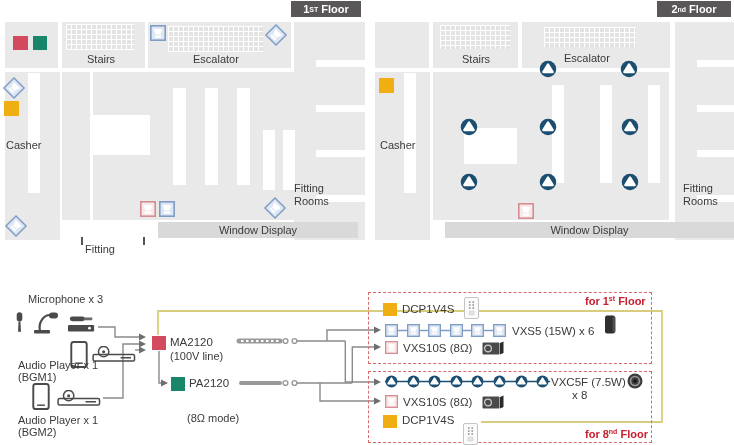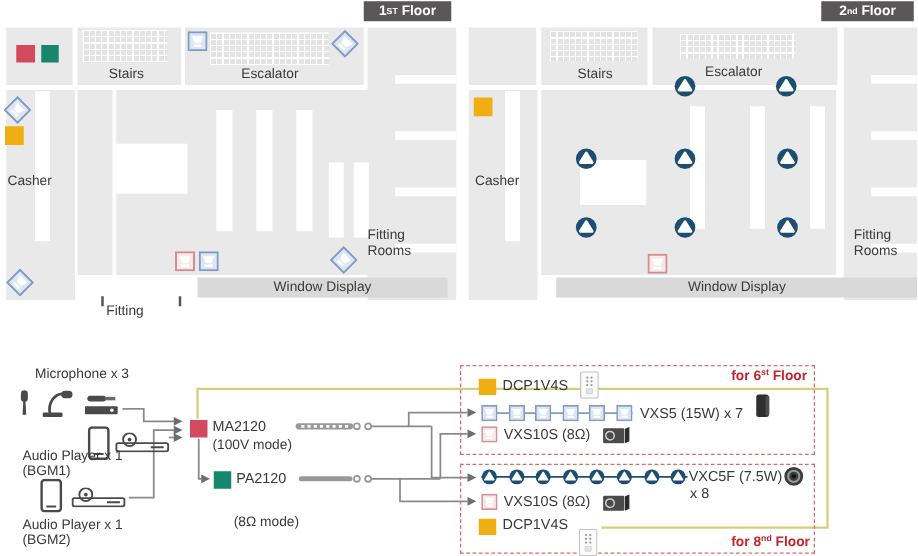--- a/index.html
+++ b/index.html
@@ -306,28 +306,28 @@
           <line x1="30" y1="12.5" x2="41" y2="12.5" stroke="#4a4a4a" stroke-width="1.6"></line>
         </svg>
       </div>
     <div class="dtext" style="left:18px;top:414px;">Audio Player x 1</div>
     <div class="dtext" style="left:18px;top:426px;">(BGM2)</div>
   </div>
 
   <div>
     <div class="sqm" style="left:152px;top:336px;width:14px;height:14px;background:#d34a5e;"></div>
     <div class="dtext dname" style="left:170px;top:336px;">MA2120</div>
-    <div class="dtext" style="left:170px;top:350px;">(100V mode)</div>
+    <div class="dtext" style="left:170px;top:350px;">(100V line)</div>
     <div class="sqm" style="left:171px;top:377px;width:14px;height:14px;background:#17866b;"></div>
     <div class="dtext dname" style="left:189px;top:377px;">PA2120</div>
     <div class="dtext" style="left:187px;top:412px;">(8Ω mode)</div>
   </div>
 
   <div class="zone" style="left:368px;top:292px;width:282px;height:70px;"></div>
-  <div class="ztitle" style="left:585px;top:295px;"><span>for 6</span><sup>st</sup><span> Floor</span></div>
+  <div class="ztitle" style="left:585px;top:295px;"><span>for 1</span><sup>st</sup><span> Floor</span></div>
   <div class="sqm" style="left:383px;top:303px;width:14px;height:13px;background:#efaf13;"></div>
   <div class="dtext dname" style="left:402px;top:303px;">DCP1V4S</div>
   <div class="icon" style="left:464px;top:297px;">
       <svg width="15" height="22" viewBox="0 0 15 22">
         <rect x="0.5" y="0.5" width="14" height="21" rx="1.5" fill="#fbfbfb" stroke="#c4c4c4"></rect>
         <circle cx="5.8" cy="5" r="0.9" fill="#9a9a9a"></circle>
         <circle cx="9.2" cy="5" r="0.9" fill="#9a9a9a"></circle>
         <circle cx="5.8" cy="8" r="0.9" fill="#9a9a9a"></circle>
         <circle cx="9.2" cy="8" r="0.9" fill="#9a9a9a"></circle>
         <circle cx="5.8" cy="11" r="0.9" fill="#9a9a9a"></circle>
@@ -372,21 +372,21 @@
         </svg>
       </span>
       <span>
         <svg viewBox="0 0 20 20">
           <rect x="1" y="1" width="18" height="18" fill="#dde6f2" stroke="#7f9cc4" stroke-width="2"></rect>
           <path d="M4.5 5 L15.5 5 L13 12 L7 12 Z" fill="#fff"></path>
           <rect x="6" y="13.2" width="8" height="2.6" fill="#fff"></rect>
         </svg>
       </span>
     </div>
-  <div class="dtext dname" style="left:512px;top:325px;">VXS5 (15W) x 7</div>
+  <div class="dtext dname" style="left:512px;top:325px;">VXS5 (15W) x 6</div>
   <div class="icon" style="left:604px;top:315px;">
       <svg width="13" height="19" viewBox="0 0 13 19">
         <rect x="1" y="0.5" width="10" height="18" rx="2" fill="#2f2f2f"></rect>
         <rect x="8.5" y="1.5" width="3" height="16" rx="1.5" fill="#4e4e4e"></rect>
       </svg>
     </div>
   <div class="icon" style="left:385px;top:341px;width:13px;height:13px;">
       <svg width="13" height="13" viewBox="0 0 20 20">
         <rect x="1" y="1" width="18" height="18" fill="#f8e9e9" stroke="#d58d93" stroke-width="2"></rect>
         <path d="M4.5 5 L15.5 5 L13 12 L7 12 Z" fill="#fff"></path>
@@ -448,21 +448,21 @@
         </svg>
       </span>
       <span>
         <svg viewBox="0 0 20 20">
           <circle cx="10" cy="10" r="9.2" fill="#1b4e70"></circle>
           <path d="M10 4.8 L15.3 13.4 L4.7 13.4 Z" fill="#fff" stroke="#fff" stroke-width="2.4" stroke-linejoin="round"></path>
         </svg>
       </span>
     </div>
   <div class="dtext dname" style="left:551px;top:376px;">VXC5F (7.5W)</div>
-  <div class="dtext dname" style="left:552px;top:389px;">x 8</div>
+  <div class="dtext dname" style="left:572px;top:389px;">x 8</div>
   <div class="icon" style="left:627px;top:373px;">
       <svg width="16" height="16" viewBox="0 0 16 16">
         <circle cx="8" cy="8" r="7.5" fill="#3c3c3c"></circle>
         <circle cx="8" cy="8" r="4.5" fill="none" stroke="#9a9a9a" stroke-width="1.6"></circle>
         <circle cx="8" cy="8" r="1.6" fill="#111"></circle>
       </svg>
     </div>
   <div class="icon" style="left:385px;top:395px;width:13px;height:13px;">
       <svg width="13" height="13" viewBox="0 0 20 20">
         <rect x="1" y="1" width="18" height="18" fill="#f8e9e9" stroke="#d58d93" stroke-width="2"></rect>

